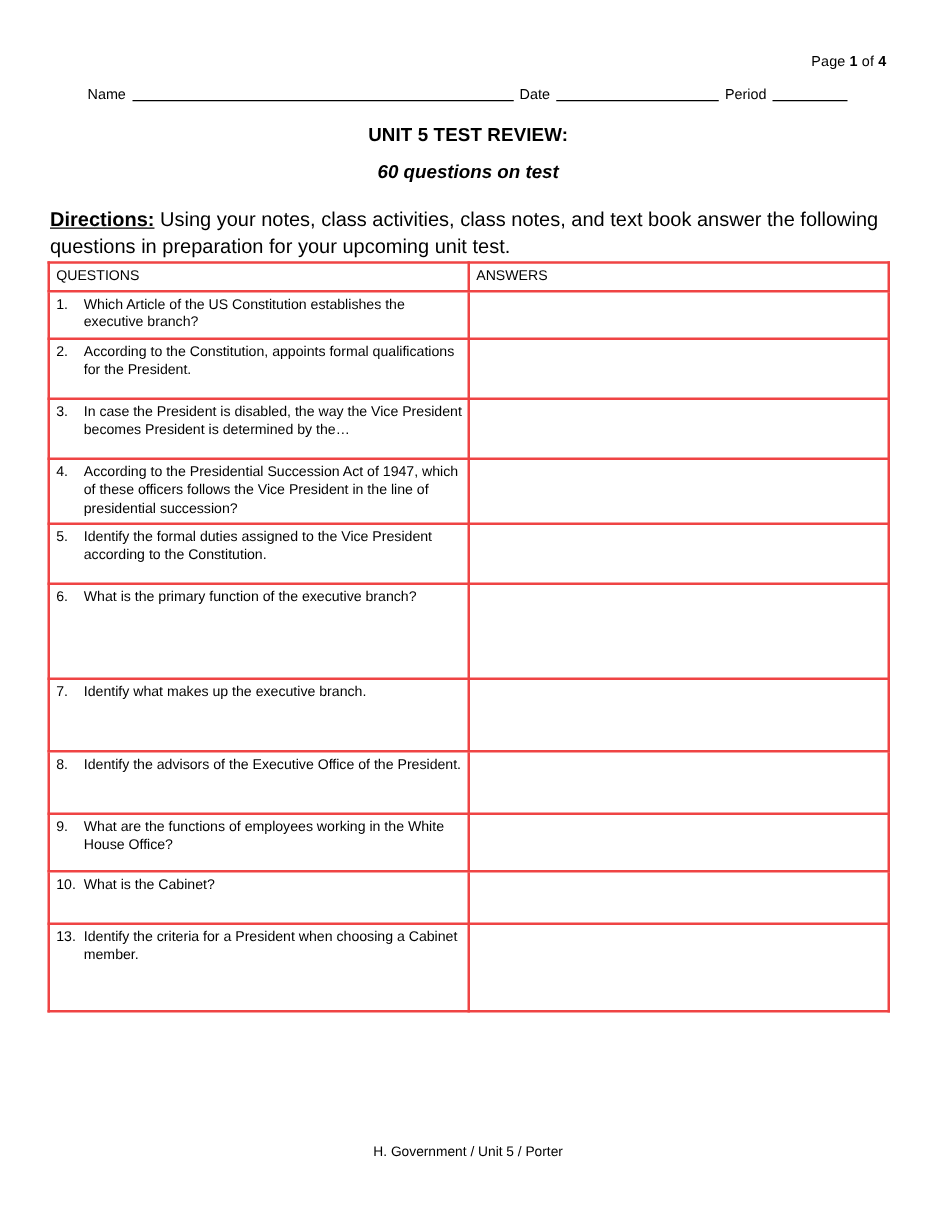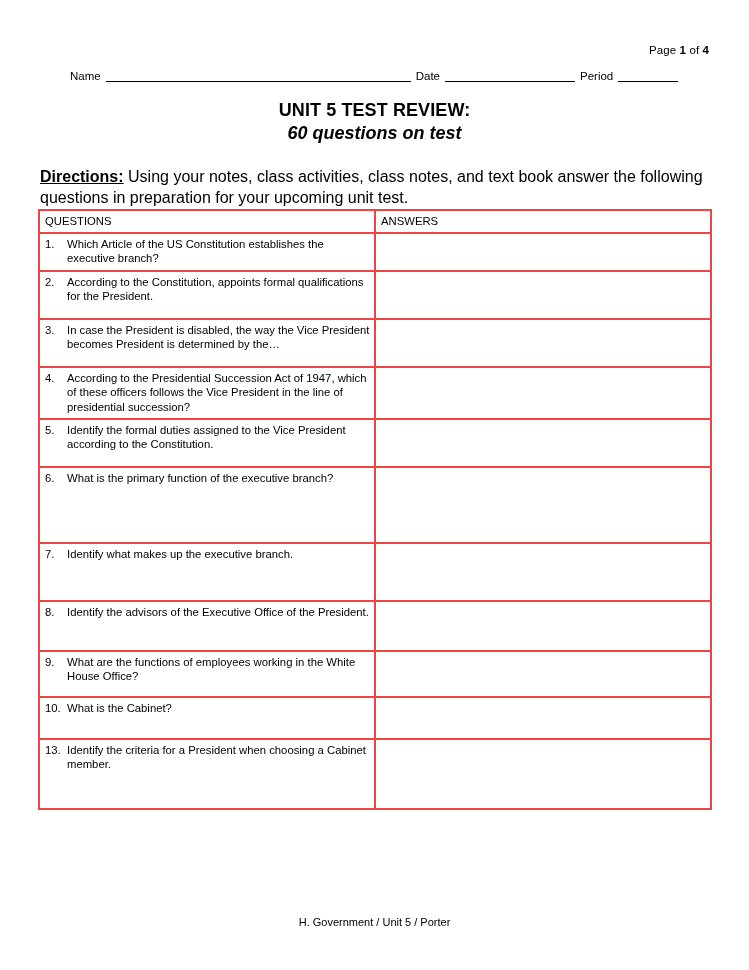--- a/index.html
+++ b/index.html
@@ -50,35 +50,35 @@
   .rule-date { width: 130px; }
   .rule-period { width: 60px; }
   .gap { display: inline-block; width: 5px; }
 
   .title-block {
     position: absolute;
     top: 100px;
     left: 40px;
     right: 40px;
     text-align: center;
-    font-size: 18px;
+    font-size: 15px;
   }
   .title-line1 {
     font-weight: bold;
     letter-spacing: 0.1px;
   }
   .title-line2 {
     font-weight: bold;
     font-style: italic;
     margin-top: 2px;
   }
   .title-line3 {
     font-weight: bold;
     font-style: italic;
-    margin-top: 2px;
+    margin-top: 12px;
   }
 
   .directions {
     position: absolute;
     top: 166px;
     left: 40px;
     width: 668px;
     font-size: 16px;
     line-height: 1.32;
   }

